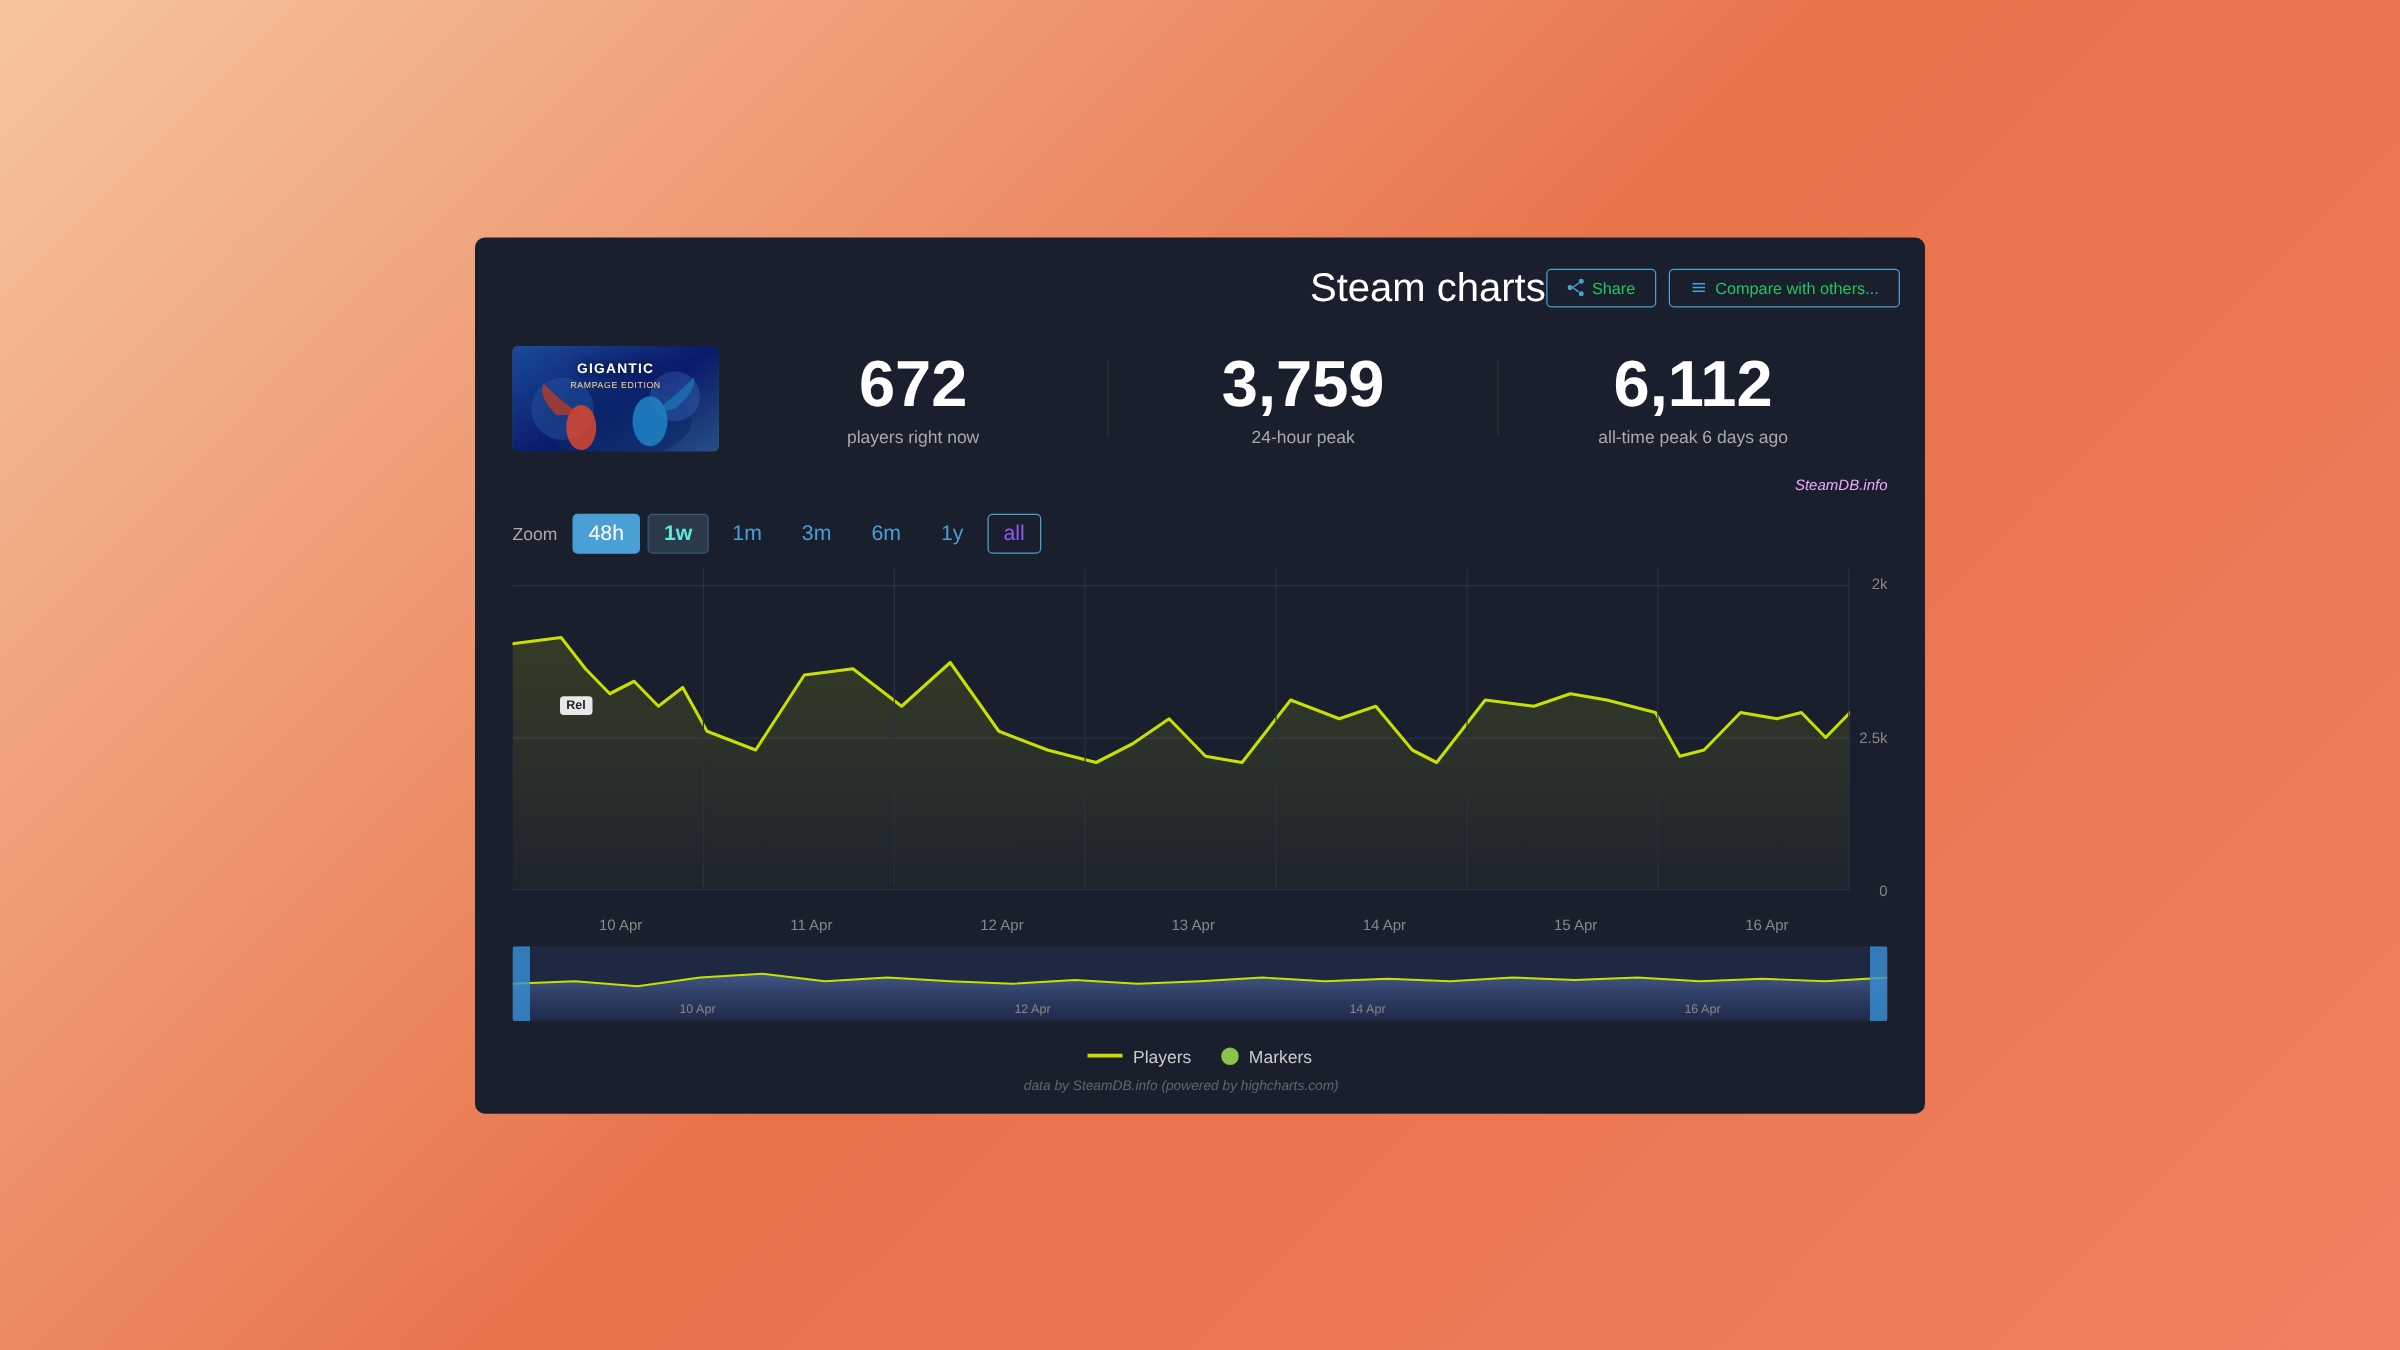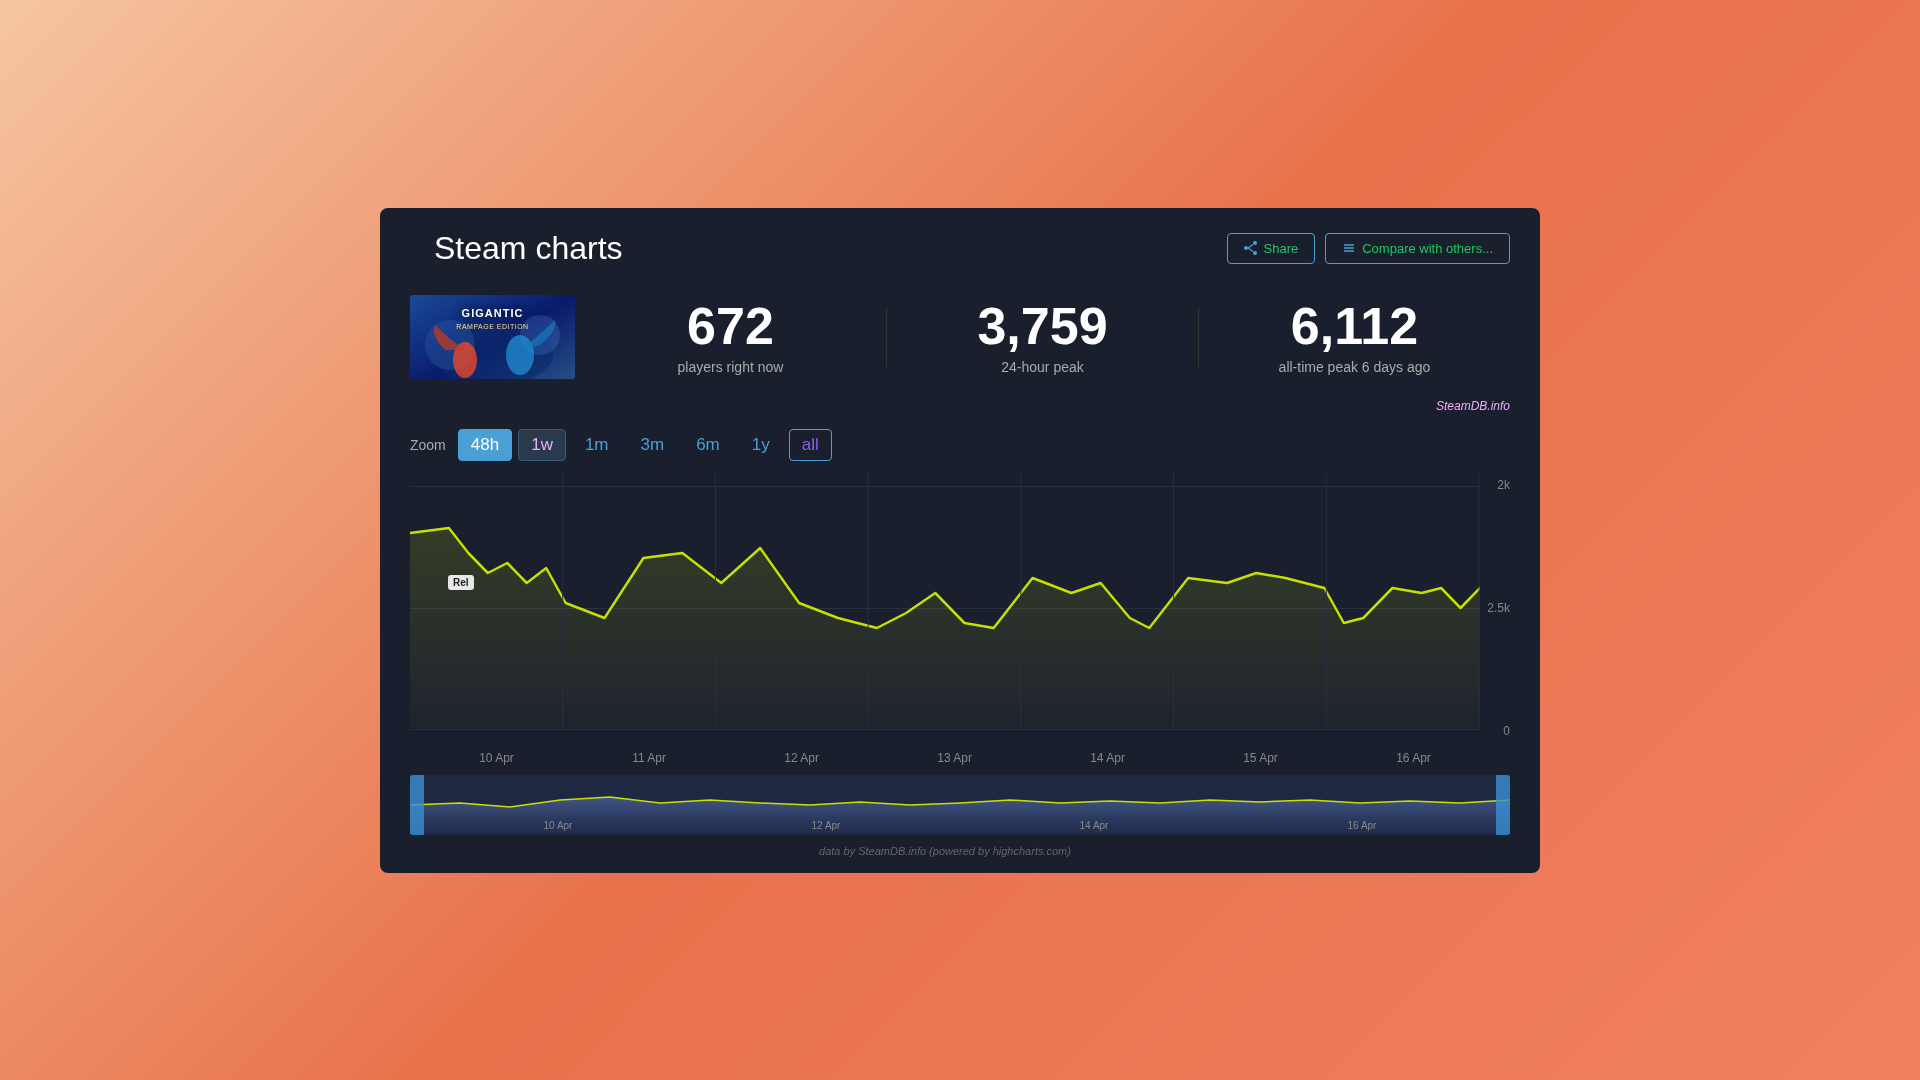--- a/index.html
+++ b/index.html
@@ -16,23 +16,22 @@
       width: 1160px;
       background: #1a1f2e;
       border-radius: 8px;
       padding: 0;
       overflow: hidden;
       color: #fff;
     }
     .header {
       display: flex;
       align-items: center;
-      justify-content: space-between;
-      padding: 22px 30px 18px 30px;
-      margin-left: 24px;
+      justify-content: flex-end;
+      padding: 22px 20px 18px 30px;
     }
     .header-title {
       font-size: 32px;
       font-weight: 300;
       color: #fff;
     }
     .header-buttons {
       display: flex;
       gap: 10px;
     }
@@ -146,22 +145,23 @@
       font-size: 17px;
       cursor: pointer;
     }
     .zoom-btn.active-blue {
       background: #4a9fd4;
       color: #fff;
       border-color: #4a9fd4;
     }
     .zoom-btn.active-dark {
       background: #2a3a4a;
-      color: #f0abfc;
+      color: #5eead4;
       border-color: #3a5a7a;
+      font-weight: bold;
     }
     .zoom-btn.active-outline {
       background: transparent;
       color: #8b5cf6;
       border-color: #4a9fd4;
     }
     .main-chart-wrap {
       position: relative;
       height: 270px;
       margin: 0 10px;
@@ -538,17 +538,27 @@
       <div class="mini-handle-left"></div>
       <div class="mini-handle-right"></div>
       <div class="mini-x-labels">
         <span class="mini-x-label">10 Apr</span>
         <span class="mini-x-label">12 Apr</span>
         <span class="mini-x-label">14 Apr</span>
         <span class="mini-x-label">16 Apr</span>
       </div>
     </div>
 
+    <div class="legend-row">
+      <div class="legend-item">
+        <div class="legend-line"></div>
+        <span>Players</span>
+      </div>
+      <div class="legend-item">
+        <div class="legend-dot"></div>
+        <span>Markers</span>
+      </div>
+    </div>
 
     <div class="data-credit">data by SteamDB.info (powered by highcharts.com)</div>
 
   </div>
 </div>
 
 </body></html>

